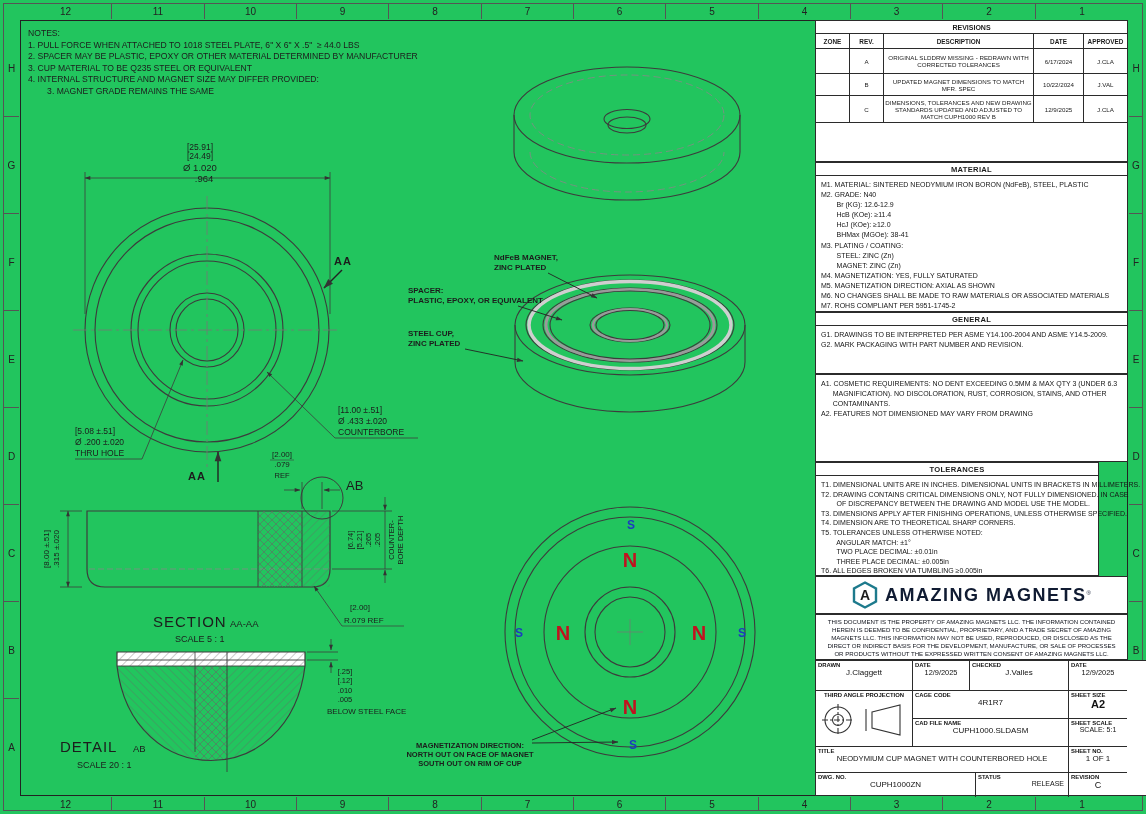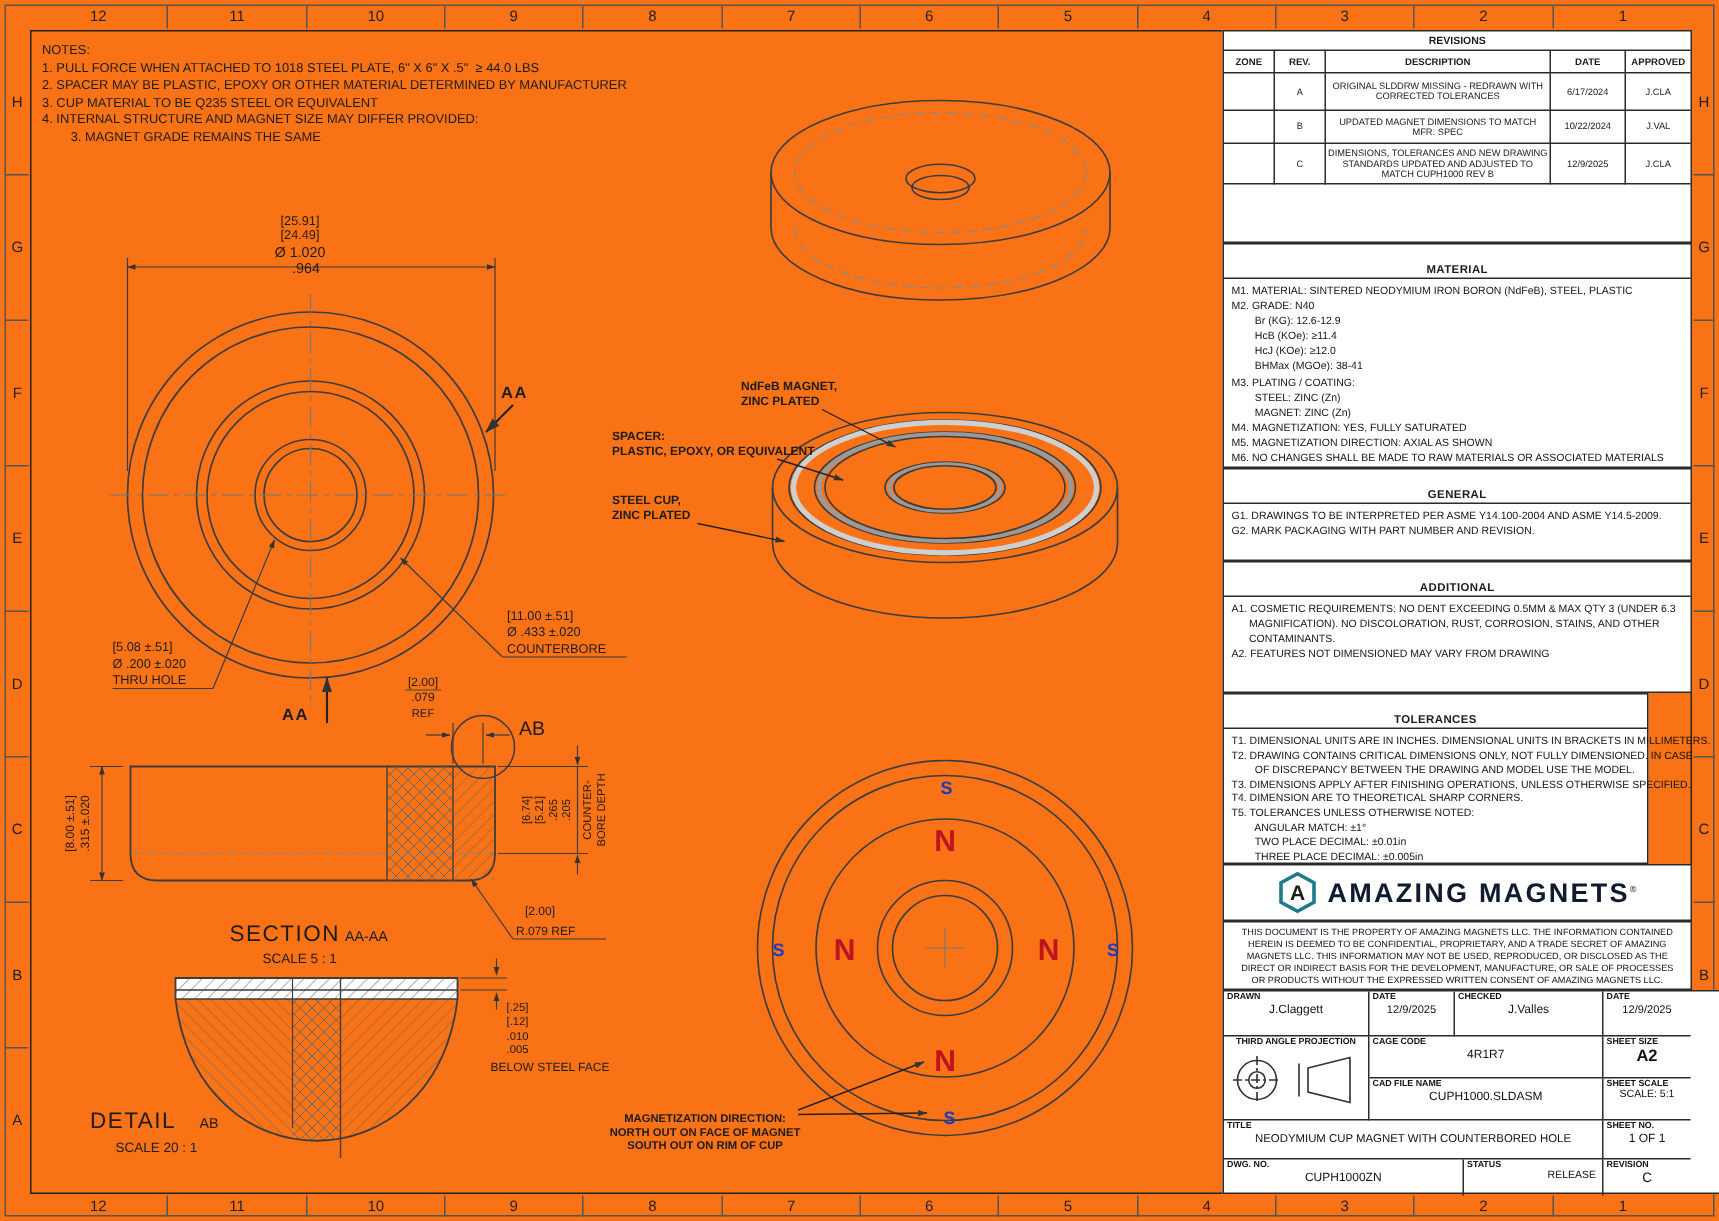--- a/index.html
+++ b/index.html
@@ -1,28 +1,28 @@
 <!DOCTYPE html>
 <html><head>
 <meta charset="utf-8">
 <style>
   html,body{margin:0;padding:0;background:#d9d9d6;font-family:"Liberation Sans",sans-serif;}
-  .page{position:relative;width:1146px;height:814px;background:#f97316;overflow:hidden;color:#1c1c1c;}
+  .page{position:relative;width:1146px;height:814px;background:#22c55e;overflow:hidden;color:#1c1c1c;}
   .abs{position:absolute;}
   *{box-sizing:border-box;}
   .outer-frame{position:absolute;left:3px;top:3px;width:1140px;height:808px;border:1px solid #555;}
   .inner-frame{position:absolute;left:20px;top:20px;width:1108px;height:776px;border:1.5px solid #222;}
   .zc{position:absolute;font-size:10px;color:#222;display:flex;align-items:center;justify-content:center;}
   .zx{border-right:1px solid #555;}
   .zy{border-bottom:1px solid #555;}
   .notes{position:absolute;left:28px;top:28px;font-size:8.6px;line-height:11.6px;color:#1c1c1c;}
   .notes div{white-space:pre;}
   
   .box{position:absolute;border:1px solid #2b2b2b;background:#fff;}
-  .hdr{font-size:7.6px;font-weight:bold;text-align:center;border-bottom:1px solid #2b2b2b;padding:12px 0 1px 0;letter-spacing:.3px;}
+  .hdr{font-size:7.6px;font-weight:bold;text-align:center;border-bottom:1px solid #2b2b2b;padding:2px 0 1px 0;letter-spacing:.3px;}
   .bd{padding:4px 5px 0 5px;}
   .ln{font-size:7px;line-height:10.1px;white-space:pre;color:#141414;}
   .tol .ln{line-height:9.6px;}
   .rev-title{height:13px;border-bottom:1px solid #2b2b2b;font-size:7px;font-weight:bold;text-align:center;line-height:13px;}
   .revgrid{display:grid;grid-template-columns:34px 34px 150px 50px 43px;grid-template-rows:15px 25px 22px 27px;}
   .rc{border-right:1px solid #2b2b2b;border-bottom:1px solid #2b2b2b;display:flex;align-items:center;justify-content:center;text-align:center;font-size:6.2px;line-height:7px;padding:0 1px;}
   .rc.hd{font-weight:bold;font-size:6.4px;}
   .rc.last{border-right:none;}
   
   .logo{display:flex;align-items:center;justify-content:center;gap:7px;height:100%;}
@@ -382,21 +382,20 @@
 
   <div class="box" style="left:815px;top:312px;width:313px;height:62px">
     <div class="hdr">GENERAL</div>
     <div class="bd">
       <div class="ln">G1. DRAWINGS TO BE INTERPRETED PER ASME Y14.100-2004 AND ASME Y14.5-2009.</div>
       <div class="ln">G2. MARK PACKAGING WITH PART NUMBER AND REVISION.</div>
     </div>
   </div>
 
   <div class="box" style="left:815px;top:374px;width:313px;height:88px">
-    <div class="hdr">ADDITIONAL</div>
     <div class="bd">
       <div class="ln">A1. COSMETIC REQUIREMENTS: NO DENT EXCEEDING 0.5MM &amp; MAX QTY 3 (UNDER 6.3</div>
       <div class="ln">      MAGNIFICATION). NO DISCOLORATION, RUST, CORROSION, STAINS, AND OTHER</div>
       <div class="ln">      CONTAMINANTS.</div>
       <div class="ln">A2. FEATURES NOT DIMENSIONED MAY VARY FROM DRAWING</div>
     </div>
   </div>
 
   <div class="box tol" style="left:815px;top:462px;width:284px;height:114px">
     <div class="hdr">TOLERANCES</div>

